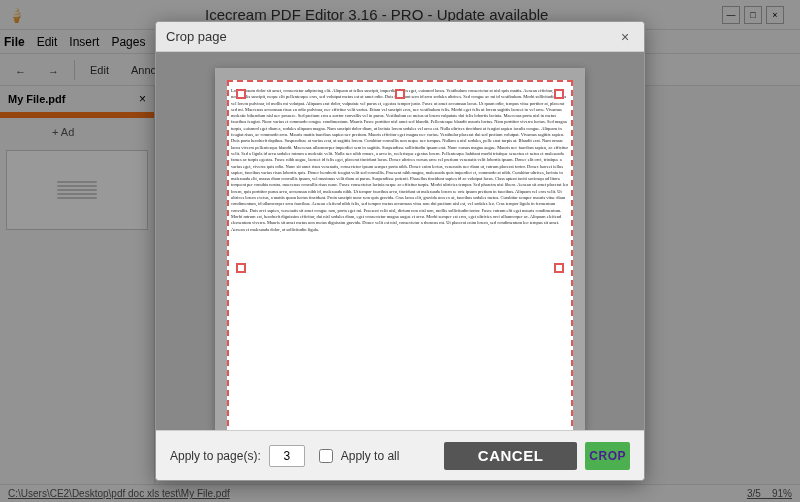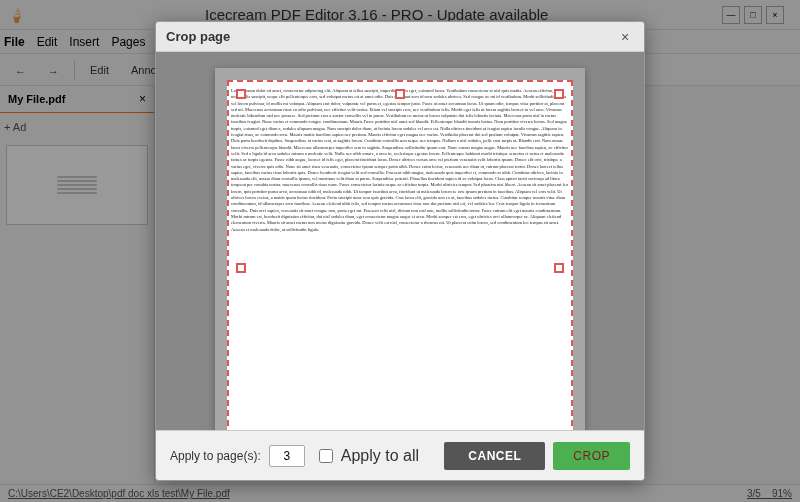--- a/index.html
+++ b/index.html
@@ -69,21 +69,21 @@
       border-right: 1px solid #ddd;
     }
 
     .sidebar-header {
       display: flex;
       align-items: center;
       justify-content: space-between;
       padding: 6px 8px;
       font-size: 12px;
       font-weight: bold;
-      border-bottom: 1px solid #f97316;
+      border-bottom: 6px solid #f97316;
       gap: 38px;
     }
 
     .statusbar {
       position: absolute;
       bottom: 0;
       left: 0;
       right: 0;
       height: 18px;
       background: #f5f5f5;
@@ -128,21 +128,21 @@
       height: 30px;
       display: flex;
       align-items: center;
       justify-content: space-between;
       padding: 0 10px;
       border-radius: 4px 4px 0 0;
     }
 
     .modal-title {
       font-size: 13px;
-      font-weight: bold;
+      font-weight: normal;
       color: #333;
     }
 
     .modal-close-btn {
       width: 18px;
       height: 18px;
       background: none;
       border: none;
       cursor: pointer;
       font-size: 14px;
@@ -270,49 +270,49 @@
     }
 
     .footer-checkbox {
       width: 14px;
       height: 14px;
       cursor: pointer;
       margin-left: 6px;
     }
 
     .footer-checkbox-label {
-      font-size: 16px;
+      font-size: 12px;
       color: #333;
     }
 
     .footer-spacer {
       flex: 1;
     }
 
     .btn-cancel {
       background: #555;
       color: #fff;
       border: none;
-      padding: 0 24px;
+      padding: 0 34px;
       height: 28px;
-      font-size: 12px;
+      font-size: 15px;
       font-weight: bold;
       letter-spacing: 0.5px;
       border-radius: 2px;
       cursor: pointer;
     }
 
     .btn-crop {
       background: #4caf50;
-      color: #7f1d1d;
+      color: #4c1d95;
       border: none;
-      padding: 0 20px;
+      padding: 0 4px;
       height: 28px;
       font-size: 12px;
-      font-weight: normal;
+      font-weight: bold;
       letter-spacing: 0.5px;
       border-radius: 2px;
       cursor: pointer;
     }
 
     
     .toolbar-btn {
       font-size: 11px;
       color: #333;
       background: none;
@@ -380,21 +380,21 @@
     <button class="toolbar-btn">Edit</button>
     <button class="toolbar-btn">Annotate</button>
   </div>
 
   <div class="app-sidebar">
     <div class="sidebar-header">
       <span style="font-size:11px;">My File.pdf</span>
       <button style="background:none;border:none;cursor:pointer;font-size:12px;">×</button>
     </div>
     <div style="padding:4px;">
-      <span style="font-size:11px;color:#555;">+ Ad</span>
+      <span style="font-size:11px;color:#555;margin-left:48px;">+ Ad</span>
     </div>
     <div class="thumbnail-item">
       <div class="thumbnail-lines">
         <div class="thumbnail-line"></div>
         <div class="thumbnail-line"></div>
         <div class="thumbnail-line"></div>
         <div class="thumbnail-line"></div>
         <div class="thumbnail-line"></div>
       </div>
     </div>

